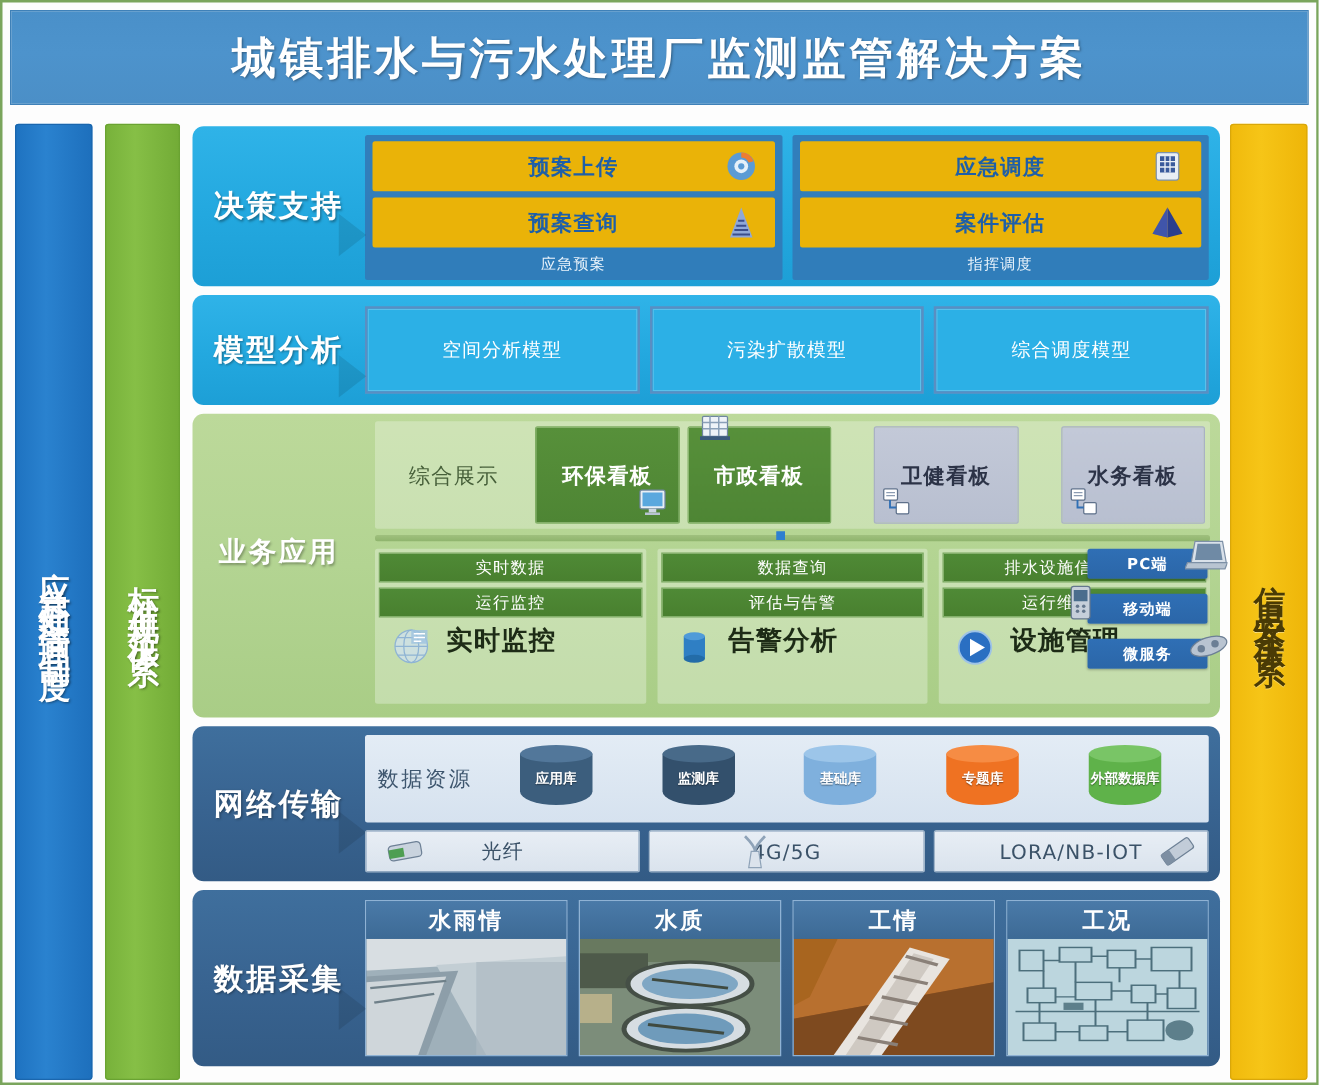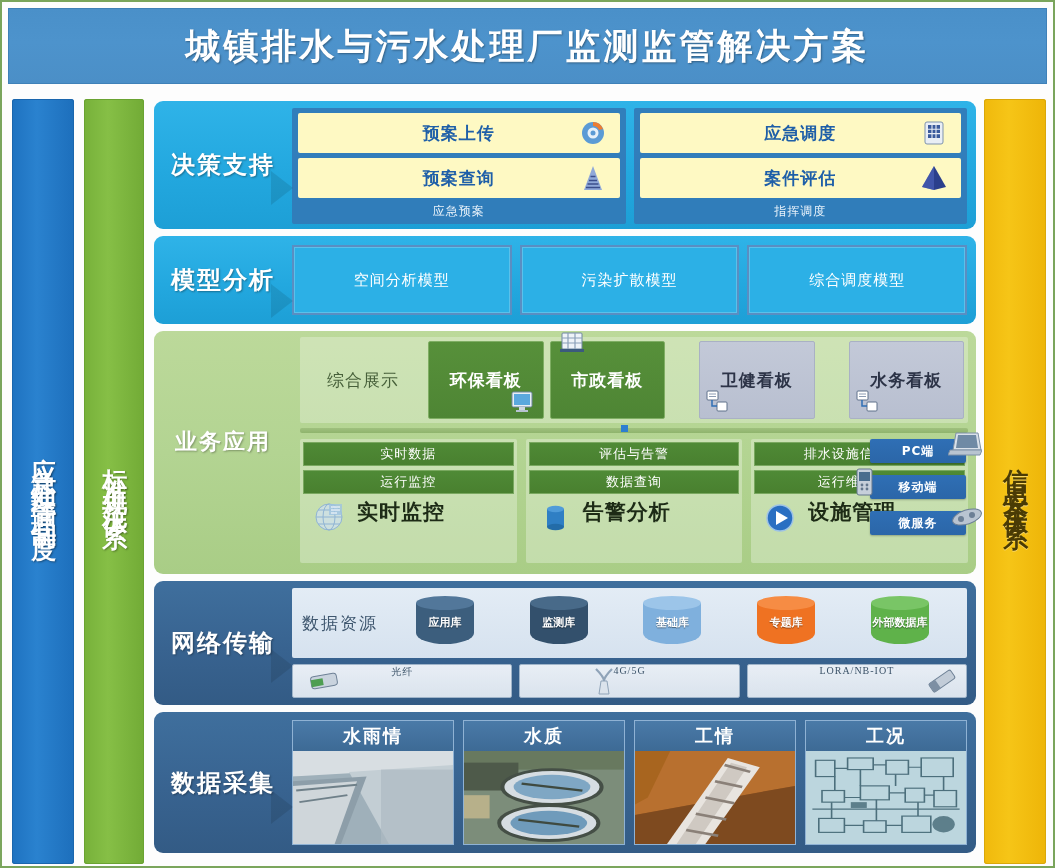--- a/index.html
+++ b/index.html
@@ -91,21 +91,21 @@
     background: linear-gradient(180deg,#2fb3e8 0%, #23a8df 55%, #1d9fd6 100%);
   }
   #layer-decision .layer-label { color:#ffffff; }
   .ds-groups { flex: 1; display:flex; gap:8px; padding: 7px 9px 5px 0; }
   .ds-group {
     flex: 1; background: rgba(50,122,183,.92);
     border-radius: 2px; padding: 5px 6px 2px 6px;
     display:flex; flex-direction:column;
   }
   .ds-item {
-    background:#fef9c3; border-radius:2px;
+    background:#eab308; border-radius:2px;
     height: 41px; margin-bottom: 5px;
     display:flex; align-items:center; justify-content:center;
     position: relative;
   }
   .ds-item span.lbl { font-size:17px; color:#1e5fa8; font-weight:bold; letter-spacing:1px; }
   .ds-icon { position:absolute; right:12px; top:50%; transform:translateY(-50%); width:30px; height:30px; }
   .ds-caption {
     text-align:center; color:#e9f3fb; font-size:12px; letter-spacing:1px;
     padding-bottom:2px;
   }
@@ -203,22 +203,22 @@
   .cyl .lbl {
     position:absolute; left:0; top:0; width:58px; height:54px;
     display:flex; align-items:center; justify-content:center; text-align:center;
     font-size:11px; font-weight:bold; color:#ffffff; line-height:1.1;
     text-shadow:0 1px 1px rgba(0,0,0,.45);
   }
   .net-trans-strip { height:34px; display:flex; gap:7px; }
   .trans-item {
     flex:1; background: linear-gradient(180deg,#e8eef5,#dae3ed);
     border:1px solid #9fb4c9; border-radius:2px;
-    display:flex; justify-content:center; gap:8px;
-    font-size:10px; color:#3b5268; letter-spacing:1px; position:relative;font-family:Liberation Serif, serif;
+    display:flex; align-items:center; justify-content:center; gap:8px;
+    font-size:16px; color:#3b5268; letter-spacing:1px; position:relative;
   }
 
   
   #layer-data {
     height: 141px;
     background: linear-gradient(180deg,#3f6f9d 0%, #386390 55%, #335b85 100%);
   }
   .dc-items { flex:1; display:flex; gap:9px; padding:8px 9px 8px 0; }
   .dc-item { flex:1; display:flex; flex-direction:column; border:1px solid #8fb2d4; }
   .dc-head {
@@ -387,22 +387,22 @@
                   <path d="M7 19h26M9 12h22M9 26h22" stroke="#8fb4d4" fill="none"></path>
                   <rect x="20" y="6" width="13" height="11" fill="#9fc3e0" opacity=".8"></rect>
                   <path d="M22 9h9M22 12h9M22 15h6" stroke="#ffffff" stroke-width="1.2"></path>
                 </svg>
               </span>
               <span class="ftxt">实时监控</span>
             </div>
           </div>
 
           <div class="biz-col">
+            <div class="biz-chip">数据查询</div>
             <div class="biz-chip">评估与告警</div>
-            <div class="biz-chip">数据查询</div>
             <div class="biz-feature">
               <span>
                 <svg viewBox="0 0 40 40" width="40" height="40">
                   <rect x="12" y="11" width="17" height="18" fill="#2f7fc4"></rect>
                   <ellipse cx="20.5" cy="11" rx="8.5" ry="3.2" fill="#4f9bd9"></ellipse>
                   <ellipse cx="20.5" cy="29" rx="8.5" ry="3.2" fill="#236ca8"></ellipse>
                 </svg>
               </span>
               <span class="ftxt">告警分析</span>
             </div>

